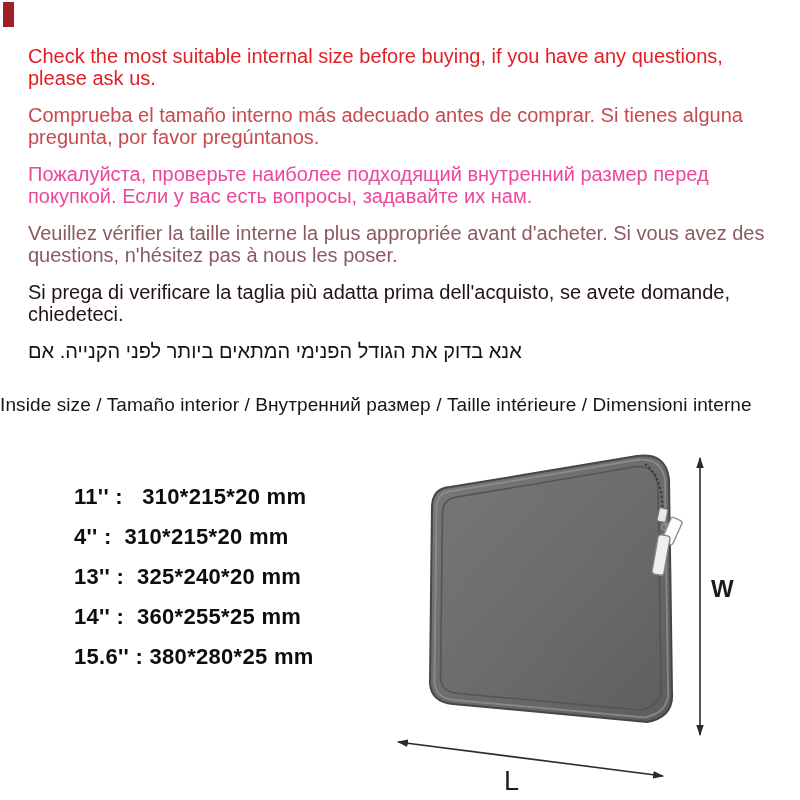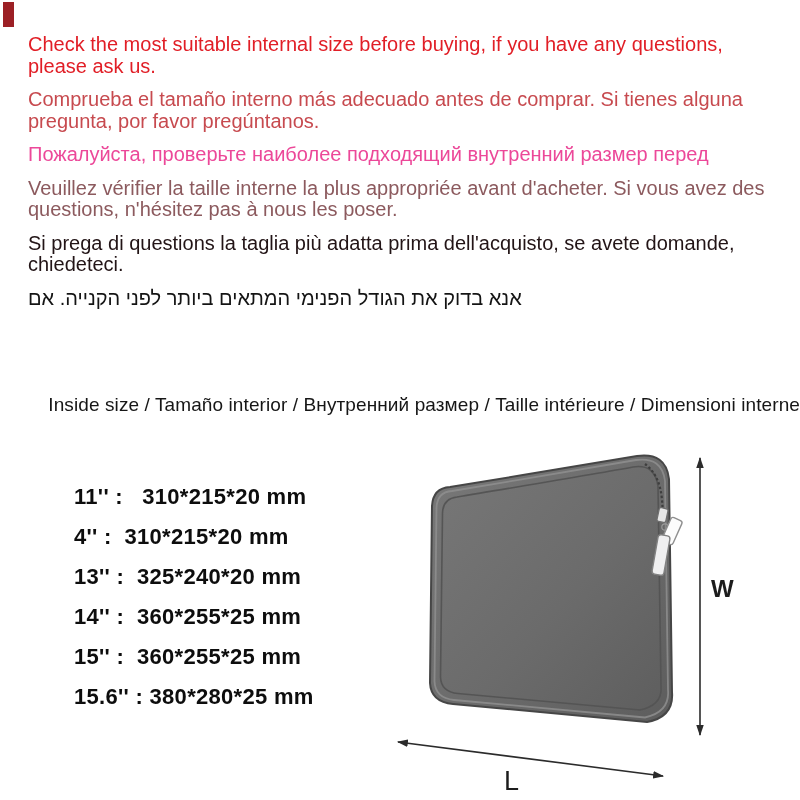--- a/index.html
+++ b/index.html
@@ -2,25 +2,25 @@
 <html lang="en"><head>
 <meta charset="utf-8">
 <style>
   html,body { margin:0; padding:0; background:#ffffff; }
   .page {
     position:relative; width:800px; height:800px; background:#ffffff; overflow:hidden;
     font-family:"Liberation Sans","DejaVu Sans",sans-serif; color:#111;
   }
   .corner-mark { position:absolute; left:3px; top:2px; width:11px; height:25px; }
   .notices { position:absolute; left:28px; top:30px; width:762px; }
-  .notice { margin:4px 0 12px 0; font-size:20px; line-height:21.5px; font-weight:400; }
+  .notice { margin:16px 0 12px 0; font-size:20px; line-height:21.5px; font-weight:400; }
   .notice .ln { display:block; text-align:left; }
   .heading {
     position:absolute; left:0; top:394px; width:800px; margin:0;
-    text-align:right; font-size:19px; font-weight:400; color:#161616; letter-spacing:0.1px;
+    text-align:left; font-size:19px; font-weight:400; color:#161616; letter-spacing:0.1px;
   }
   .size-list { position:absolute; left:74px; top:477px; margin:0; padding:0; list-style:none;text-align:right; }
   .size-row {
     height:40px; display:flex; align-items:center; white-space:pre;
     font-size:22px; font-weight:700; color:#0d0d0d; letter-spacing:0.3px;
   }
   .diagram { position:absolute; left:390px; top:440px; width:410px; height:360px; }
   .diagram text { font-family:"Liberation Sans","DejaVu Sans",sans-serif; fill:#1c1c1c; }
   .dim-label-w { font-size:24px; font-weight:700; }
   .dim-label-l { font-size:27px; font-weight:400; }
@@ -36,42 +36,42 @@
     <p class="notice" style="color: rgb(225, 30, 38);">
       <span class="ln">Check the most suitable internal size before buying, if you have any questions,</span>
       <span class="ln">please ask us.</span>
     </p>
     <p class="notice" style="color: rgb(199, 74, 79);">
       <span class="ln">Comprueba el tamaño interno más adecuado antes de comprar. Si tienes alguna</span>
       <span class="ln">pregunta, por favor pregúntanos.</span>
     </p>
     <p class="notice" style="color: #ec4899;">
       <span class="ln">Пожалуйста, проверьте наиболее подходящий внутренний размер перед</span>
+      <span class="ln">покупкой. Если у вас есть вопросы, задавайте их нам.</span>
     </p>
     <p class="notice" style="color: rgb(140, 90, 94);">
       <span class="ln">Veuillez vérifier la taille interne la plus appropriée avant d'acheter. Si vous avez des</span>
       <span class="ln">questions, n'hésitez pas à nous les poser.</span>
     </p>
     <p class="notice" style="color: rgb(34, 20, 22);">
-      <span class="ln">Si prega di questions la taglia più adatta prima dell'acquisto, se avete domande,</span>
+      <span class="ln">Si prega di verificare la taglia più adatta prima dell'acquisto, se avete domande,</span>
       <span class="ln">chiedeteci.</span>
     </p>
     <p class="notice" dir="rtl" style="color: rgb(20, 20, 20);">
       <span class="ln">אנא בדוק את הגודל הפנימי המתאים ביותר לפני הקנייה. אם</span>
     </p>
   </section>
 
   <h2 class="heading">Inside size / Tamaño interior / Внутренний размер / Taille intérieure / Dimensioni interne</h2>
 
   <ul class="size-list">
     <li class="size-row">11'' :   310*215*20 mm</li>
     <li class="size-row">4'' :  310*215*20 mm</li>
     <li class="size-row">13'' :  325*240*20 mm</li>
     <li class="size-row">14'' :  360*255*25 mm</li>
-    <li class="size-row">15'' :  360*255*25 mm</li>
     <li class="size-row">15.6'' : 380*280*25 mm</li>
   </ul>
 
   <svg class="diagram" viewBox="0 0 410 360" aria-hidden="true">
     <defs>
       <linearGradient id="sleeveGrad" x1="0" y1="0" x2="1" y2="1">
         <stop offset="0" stop-color="#787878"></stop>
         <stop offset="0.55" stop-color="#6b6b6b"></stop>
         <stop offset="1" stop-color="#5d5d5d"></stop>
       </linearGradient>

